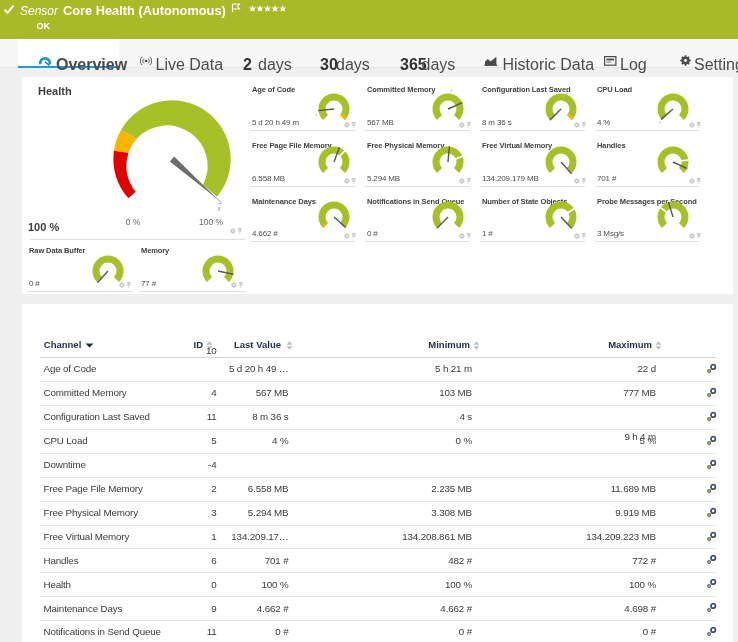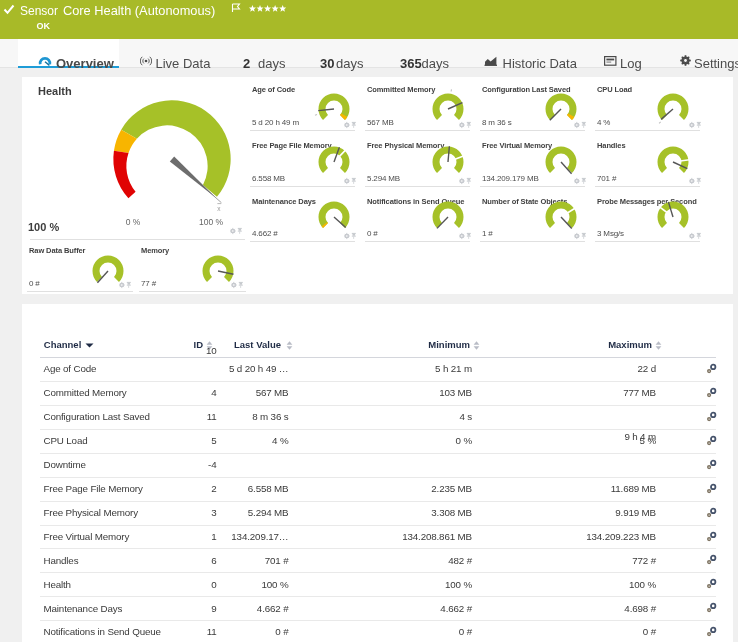--- a/index.html
+++ b/index.html
@@ -1,29 +1,29 @@
 <!DOCTYPE html>
 <html><head><meta charset="utf-8"><style>
 *{margin:0;padding:0;box-sizing:border-box}
 html,body{width:738px;height:642px;overflow:hidden;background:#f0f0f0;
 font-family:"Liberation Sans",sans-serif;position:relative}
 .abs{position:absolute;white-space:nowrap}
 .tt{font-size:7.5px;font-weight:bold;color:#404040;letter-spacing:-0.1px}
 .tv{font-size:8px;font-weight:normal;color:#4d4d4d;letter-spacing:-0.15px}
-.tab{font-size:13px;color:#4c4c4c}
+.tab{font-size:16px;color:#4c4c4c}
 .trow{font-size:9.8px;color:#3a3a3a;letter-spacing:-0.15px}
 .th{font-size:9.5px;font-weight:bold;color:#1f2b45}
 </style></head><body>
 
 <div class="abs" style="left:0;top:0;width:738px;height:39px;background:#a8ba28"></div>
 <svg class="abs" style="left:3px;top:4px" width="12" height="11" viewBox="0 0 12 11">
 <polyline points="1.5,5.5 4.5,8.8 10.5,1.5" fill="none" stroke="#fff" stroke-width="2"></polyline>
   </svg>
-<div class="abs" style="left:20px;top:4px;font-size:12px;color:#fff">Sensor</div>
-<div class="abs" style="left:63px;top:3.2px;font-size:12.8px;font-weight:normal;color:#fff">Core Health (Autonomous)</div>
+<div class="abs" style="left:20px;top:4px;font-size:12px;font-style:italic;color:#fff">Sensor</div>
+<div class="abs" style="left:63px;top:3.2px;font-size:12.8px;font-weight:bold;color:#fff">Core Health (Autonomous)</div>
 <svg class="abs" style="left:231px;top:3px" width="10" height="10" viewBox="0 0 10 10">
 <path d="M1.5 1 L8.5 1 L6.5 3.5 L8.5 6 L1.5 6" fill="none" stroke="#fff" stroke-width="1.1"></path>
 <line x1="1.5" y1="1" x2="1.5" y2="9" stroke="#fff" stroke-width="1.1"></line>
   </svg>
 <svg class="abs" style="left:248px;top:4.5px" width="44" height="9" viewBox="0 0 47 10">
     <path transform="translate(0.0,0) scale(0.8)" d="M5 0 L6.35 3.3 9.9 3.55 7.2 5.85 8.05 9.3 5 7.4 1.95 9.3 2.8 5.85 0.1 3.55 3.65 3.3 Z" fill="#fff"></path>
     <path transform="translate(8.4,0) scale(0.8)" d="M5 0 L6.35 3.3 9.9 3.55 7.2 5.85 8.05 9.3 5 7.4 1.95 9.3 2.8 5.85 0.1 3.55 3.65 3.3 Z" fill="#fff"></path>
     <path transform="translate(16.8,0) scale(0.8)" d="M5 0 L6.35 3.3 9.9 3.55 7.2 5.85 8.05 9.3 5 7.4 1.95 9.3 2.8 5.85 0.1 3.55 3.65 3.3 Z" fill="#fff"></path>
     <path transform="translate(25.200000000000003,0) scale(0.8)" d="M5 0 L6.35 3.3 9.9 3.55 7.2 5.85 8.05 9.3 5 7.4 1.95 9.3 2.8 5.85 0.1 3.55 3.65 3.3 Z" fill="#fff"></path>
     <path transform="translate(33.6,0) scale(0.8)" d="M5 0 L6.35 3.3 9.9 3.55 7.2 5.85 8.05 9.3 5 7.4 1.95 9.3 2.8 5.85 0.1 3.55 3.65 3.3 Z" fill="#fff"></path>

